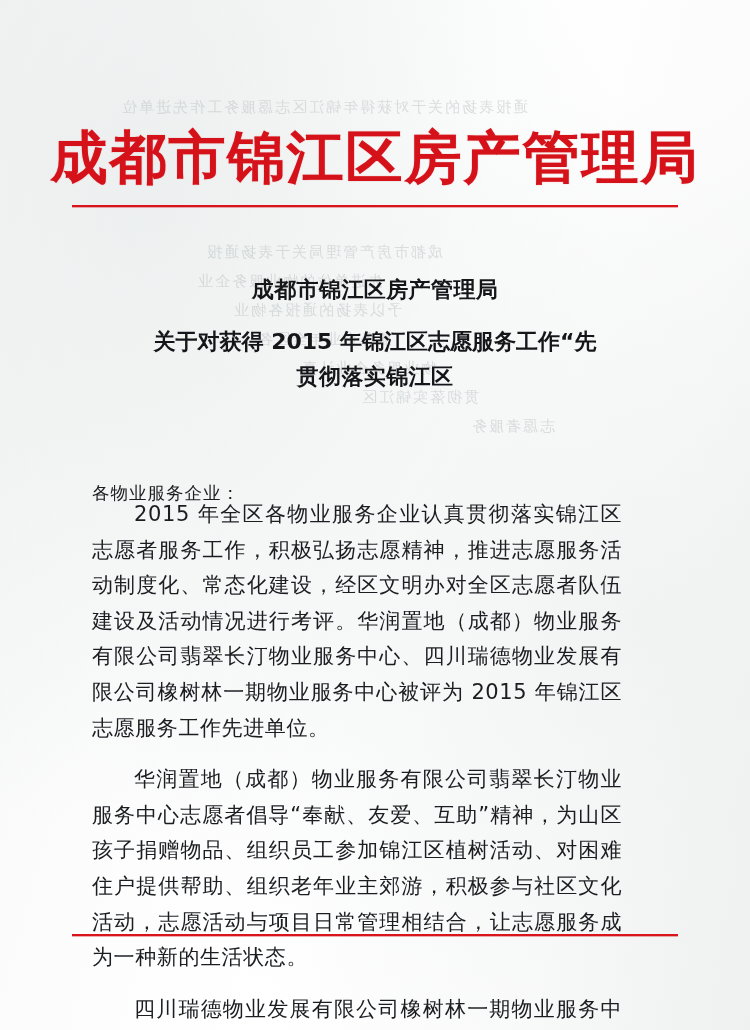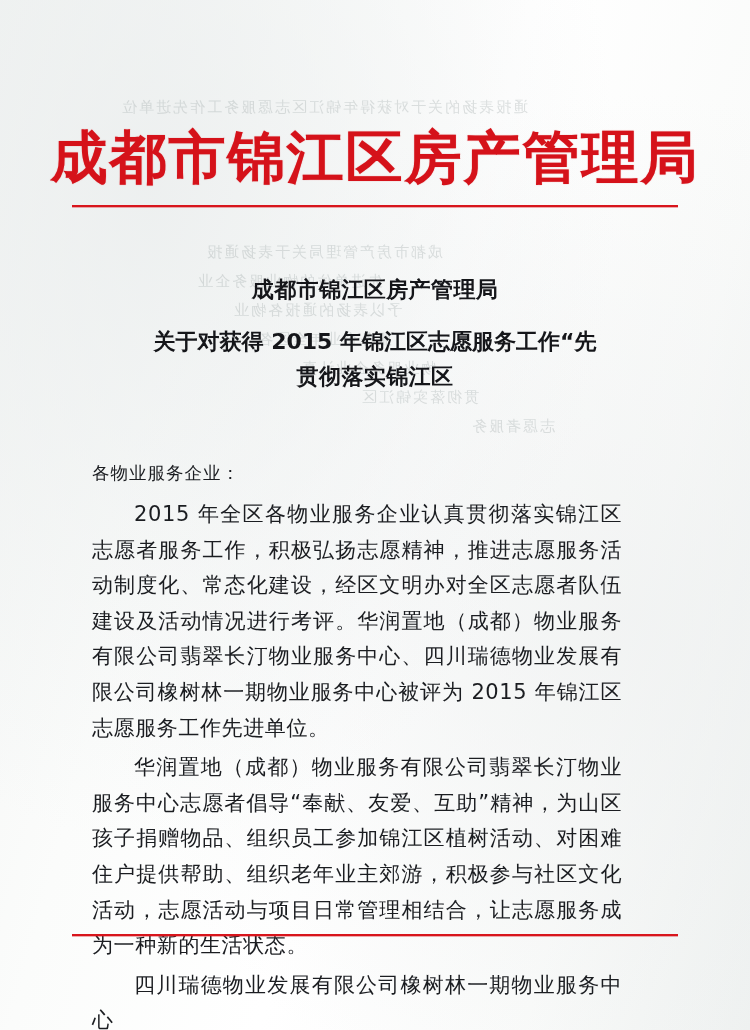--- a/index.html
+++ b/index.html
@@ -86,42 +86,42 @@
     font-size: 22px;
     line-height: 1.62;
     letter-spacing: 0.4px;
   }
   .doc-title .tline { display: block; }
   .doc-title .tline.l2 { letter-spacing: 0px; margin-top: 16px; }
 
   
   .salutation {
     position: absolute;
-    top: 461px;
+    top: 481px;
     left: 92px;
     font-size: 17.5px;
     color: #1b1d21;
     letter-spacing: 1px;
   }
   .body-text {
     position: absolute;
     top: 497px;
     left: 92px;
     width: 530px;
     font-size: 21px;
     color: #1b1d21;
     line-height: 35.6px;
     letter-spacing: 0.6px;
     text-align: justify;
   }
   .body-text p {
     margin: 0 0 0 0;
     text-indent: 2em;
   }
-  .body-text p + p { margin-top: 4px; }
+  .body-text p + p { margin-top: 16px; }
 </style>
 </head>
 <body>
 
 <div id="page">
 
   <div class="bleed b1">通报表扬的关于对获得年锦江区志愿服务工作先进单位</div>
   <div class="bleed b2">成都市房产管理局关于表扬通报</div>
   <div class="bleed b3">先进单位的物业服务企业</div>
   <div class="bleed b4">予以表扬的通报各物业</div>

